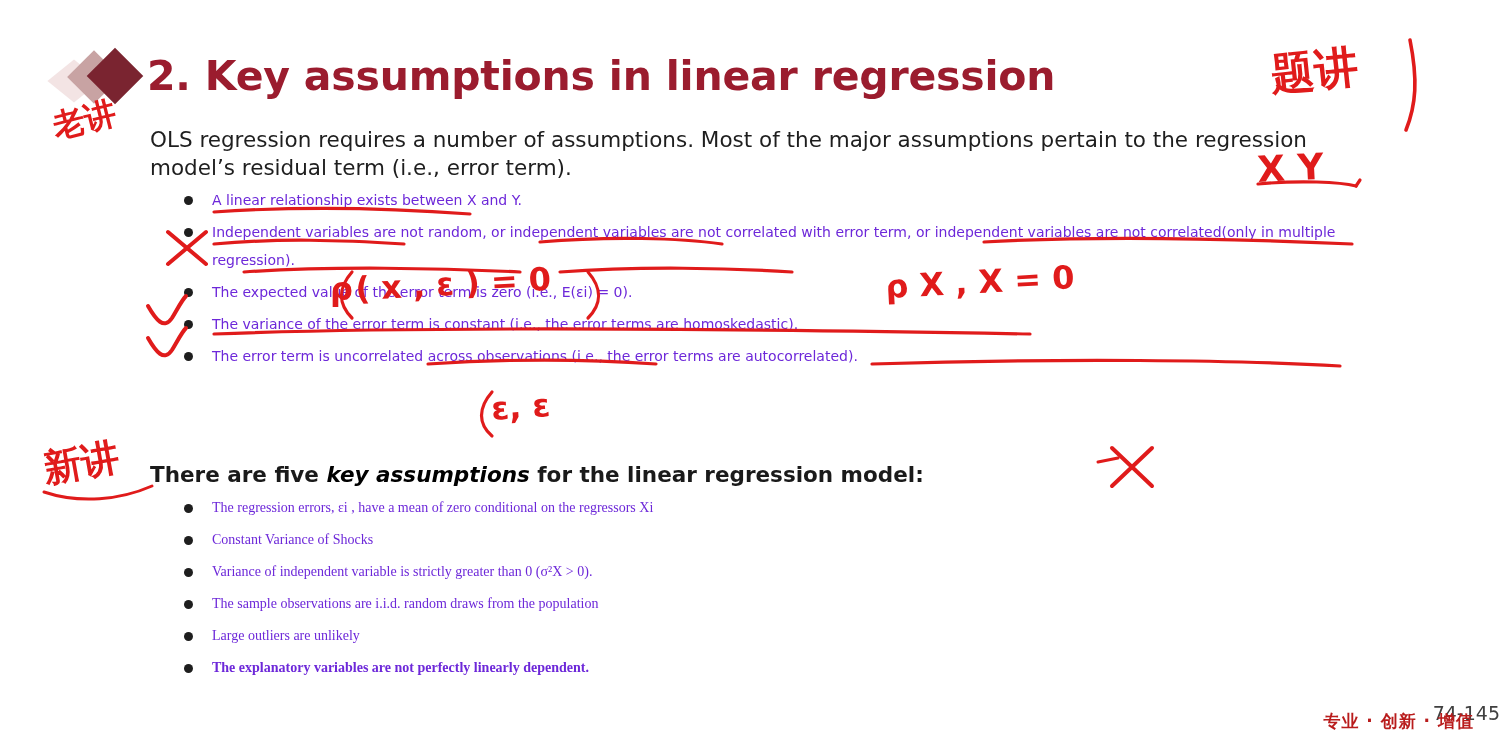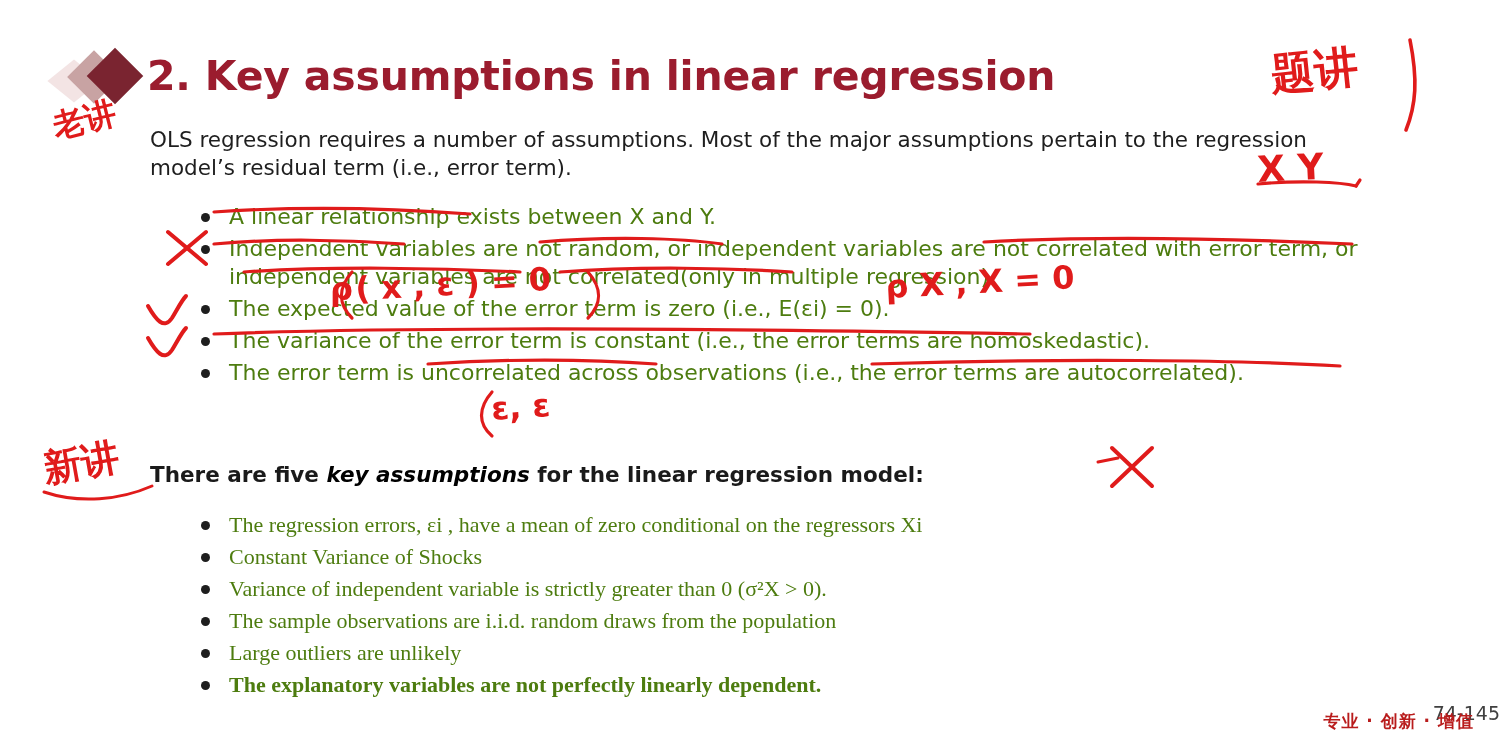--- a/index.html
+++ b/index.html
@@ -69,25 +69,25 @@
     top: 126px;
     width: 1240px;
     font-size: 21.5px;
     line-height: 28px;
     color: #1e1e1e;
   }
 
   ul.bullets {
     position: absolute;
     list-style: none;
-    margin: 17px;
+    margin: 0;
     padding: 0;
-    font-size: 22px;
+    font-size: 14px;
     line-height: 28px;
-    color: #4d7c0f;
+    color: #6d28d9;
   }
   ul.bullets li {
     position: relative;
     padding-left: 42px;
     margin-bottom: 4px;
   }
   ul.bullets li::before {
     content: "";
     position: absolute;
     left: 14px;

